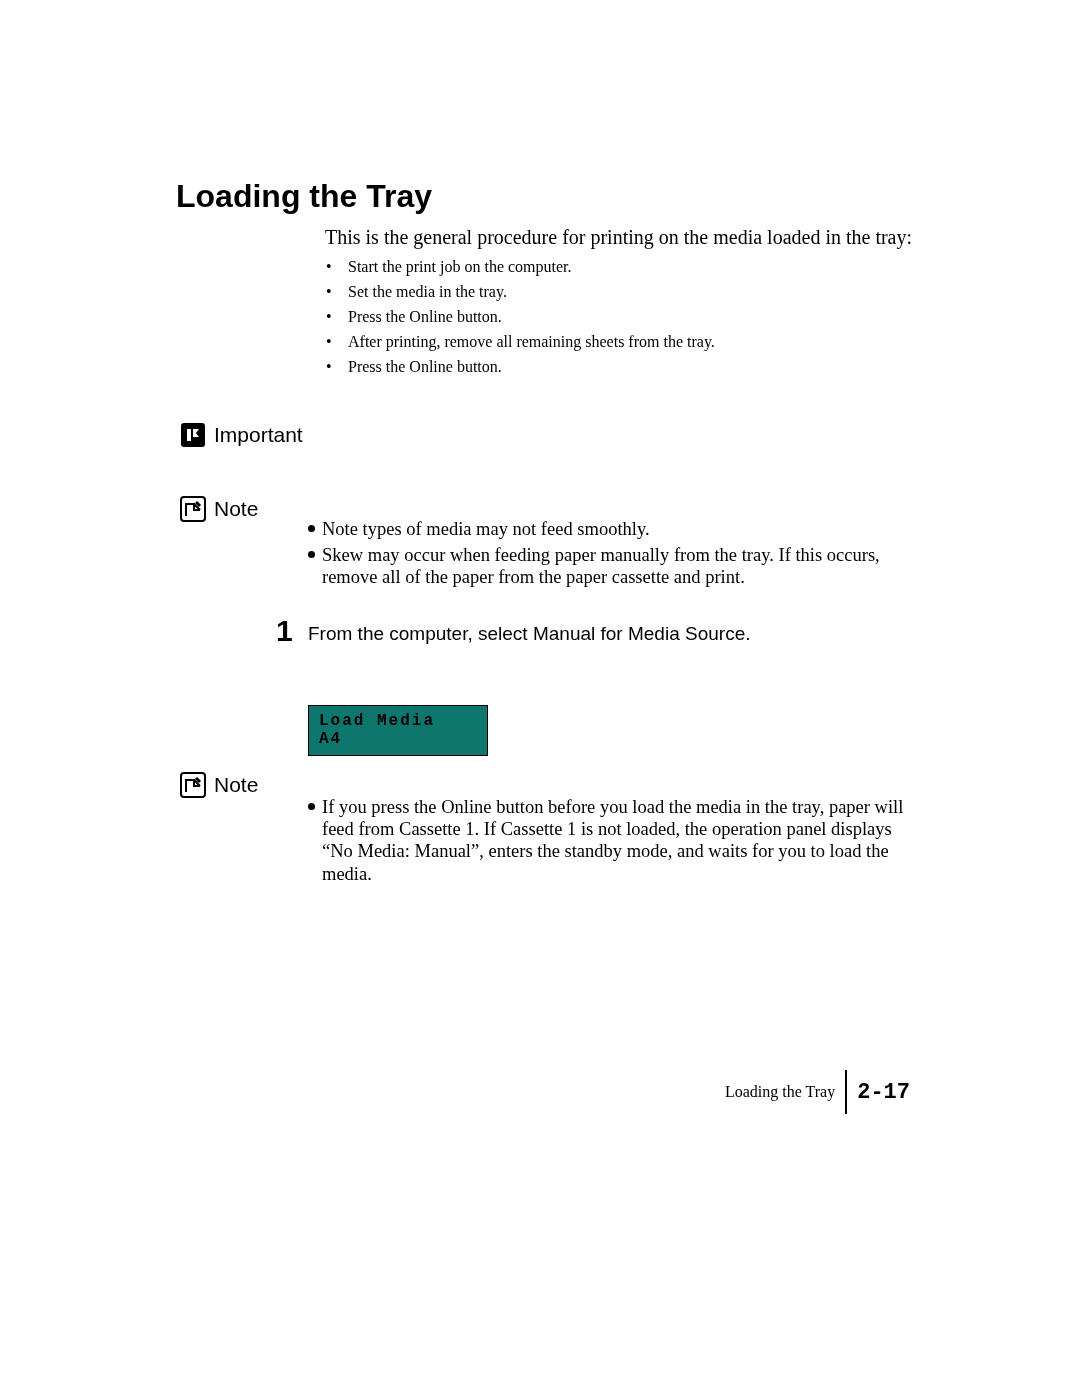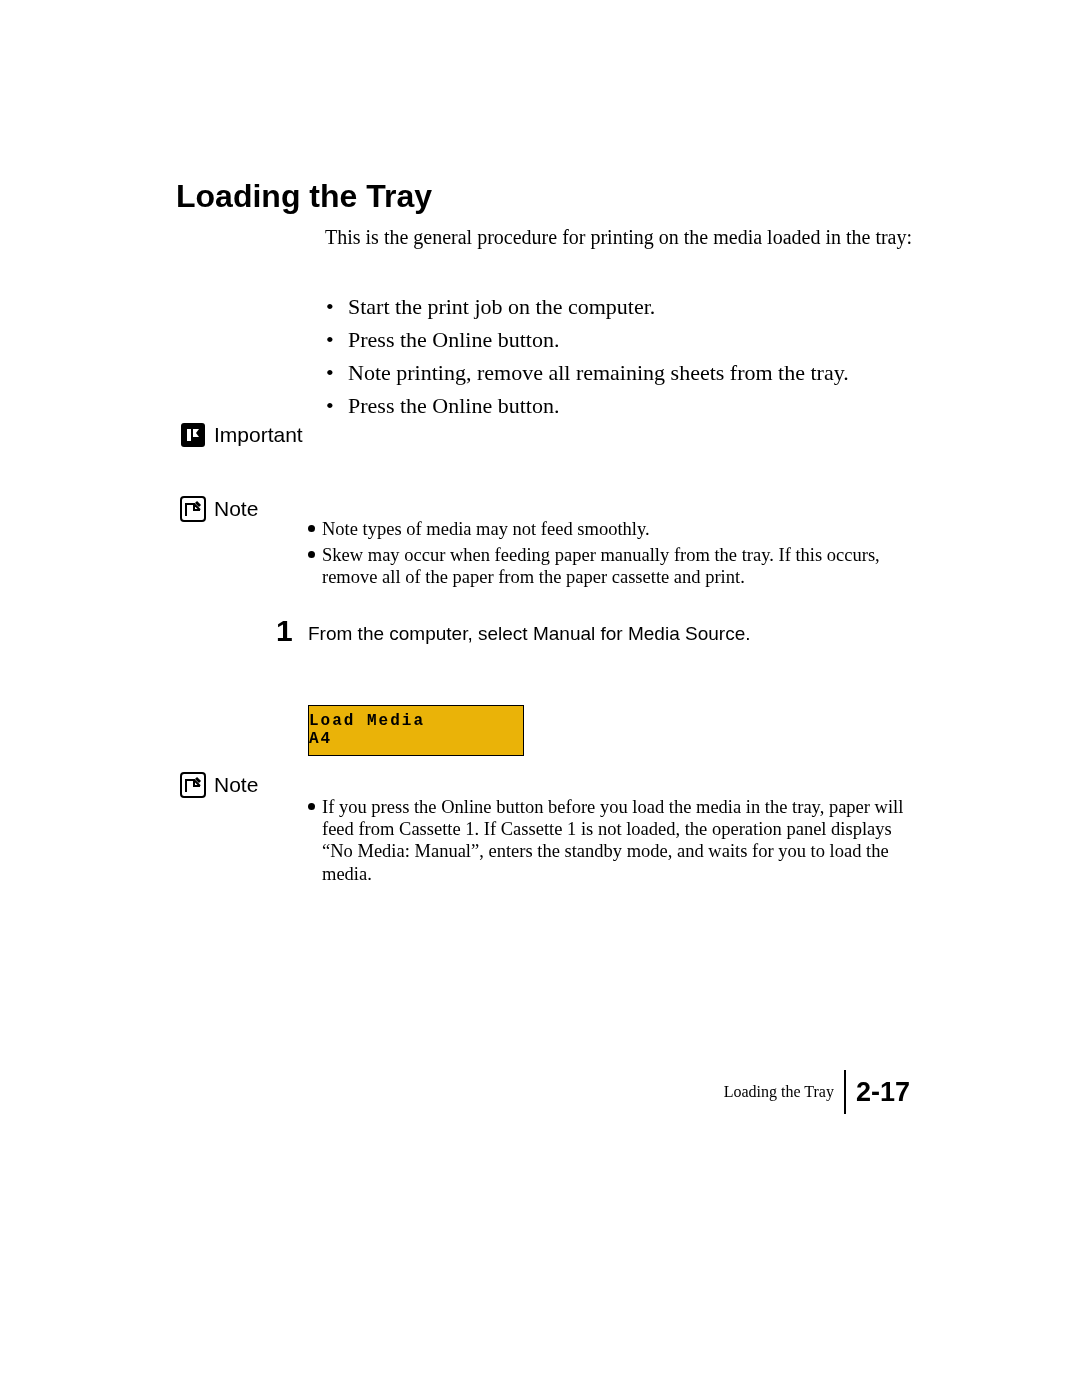--- a/index.html
+++ b/index.html
@@ -1,55 +1,56 @@
 <!DOCTYPE html>
 <html><head>
 <meta charset="utf-8">
 <style>
   * { box-sizing: border-box; margin: 0; padding: 0; }
   html, body { width: 1080px; height: 1397px; background: #fff; font-family: "Times New Roman", Times, serif; color: #000; }
   .page { position: relative; width: 1080px; height: 1397px; }
   .heading { position: absolute; left: 176px; top: 178px; font-family: Arial, Helvetica, sans-serif; font-weight: bold; font-size: 32px; }
   .intro { position: absolute; left: 325px; top: 226px; font-size: 20px; }
-  ul.bullets { position: absolute; left: 326px; top: 258px; list-style: none; font-size: 22px; margin-top: 36px; }
+  ul.bullets { position: absolute; left: 326px; top: 258px; list-style: none; font-size: 16px; }
   ul.bullets li { margin-bottom: 7px; padding-left: 22px; position: relative; }
   ul.bullets li::before { content: "•"; position: absolute; left: 0; top: 0; }
   .callout-label { position: absolute; left: 180px; font-family: Arial, Helvetica, sans-serif; font-weight: normal; font-size: 21px; display: flex; align-items: center; }
   .callout-label svg { margin-right: 8px; flex-shrink: 0; }
   .important-label { top: 422px; }
   .note1-label { top: 496px; }
   .note2-label { top: 772px; }
   .dotlist { position: absolute; left: 308px; width: 600px; font-size: 18.5px; line-height: 1.2; }
   .dot-item { position: relative; padding-left: 14px; margin-bottom: 4px; }
   .dot-item::before { content: ""; position: absolute; left: 0; top: 7px; width: 7px; height: 7px; background: #000; border-radius: 50%; }
   .important-list { top: 446px; }
   .note1-list   { top: 518px; }
   .note2-list   { top: 796px; }
   .step-num { position: absolute; left: 276px; top: 614px; font-family: Arial, Helvetica, sans-serif; font-weight: bold; font-size: 30px; }
   .step-title { position: absolute; left: 308px; top: 623px; font-family: Arial, Helvetica, sans-serif; font-size: 19px; }
   .step-body { position: absolute; left: 308px; top: 650px; width: 590px; font-size: 20px; line-height: 1.22; }
-  .lcd { position: absolute; left: 308px; top: 705px; width: 216px; border: 1px solid #000; background: #eab308; padding: 6px 0; font-family: "Courier New", monospace; font-weight: bold; font-size: 16px; letter-spacing: 2px; line-height: 1.15; white-space: pre; }
+  .lcd { position: absolute; left: 308px; top: 705px; width: 180px; border: 1px solid #000; background: #0f766e; padding: 6px 10px; font-family: "Courier New", monospace; font-weight: bold; font-size: 16px; letter-spacing: 2px; line-height: 1.15; white-space: pre; }
   .footer { position: absolute; top: 1070px; right: 170px; display: flex; align-items: center; }
   .footer-title { font-size: 16px; padding-right: 10px; }
   .footer-sep { width: 2px; height: 44px; background: #000; margin-right: 10px; }
-  .footer-page { font-family: Liberation Sans, sans-serif; font-weight: bold; font-size: 27px; }
+  .footer-page { font-family: Liberation Mono, monospace; font-weight: bold; font-size: 22px; }
 </style>
 </head>
 <body>
 
 <div class="page">
 
   <div class="heading">Loading the Tray</div>
 
   <div class="intro">This is the general procedure for printing on the media loaded in the tray:</div>
 
   <ul class="bullets">
     <li>Start the print job on the computer.</li>
+    <li>Set the media in the tray.</li>
     <li>Press the Online button.</li>
-    <li>Note printing, remove all remaining sheets from the tray.</li>
+    <li>After printing, remove all remaining sheets from the tray.</li>
     <li>Press the Online button.</li>
   </ul>
 
   <div class="callout-label important-label">
     <svg width="26" height="26" viewBox="0 0 26 26">
       <rect x="1" y="1" width="24" height="24" rx="3" fill="#000"></rect>
       <path d="M7 7 h4 v12 h-4 z M13 7 h6 l-3 4 3 4 h-6 z" fill="#fff"></path>
     </svg>
     <span>Important</span>
   </div>

